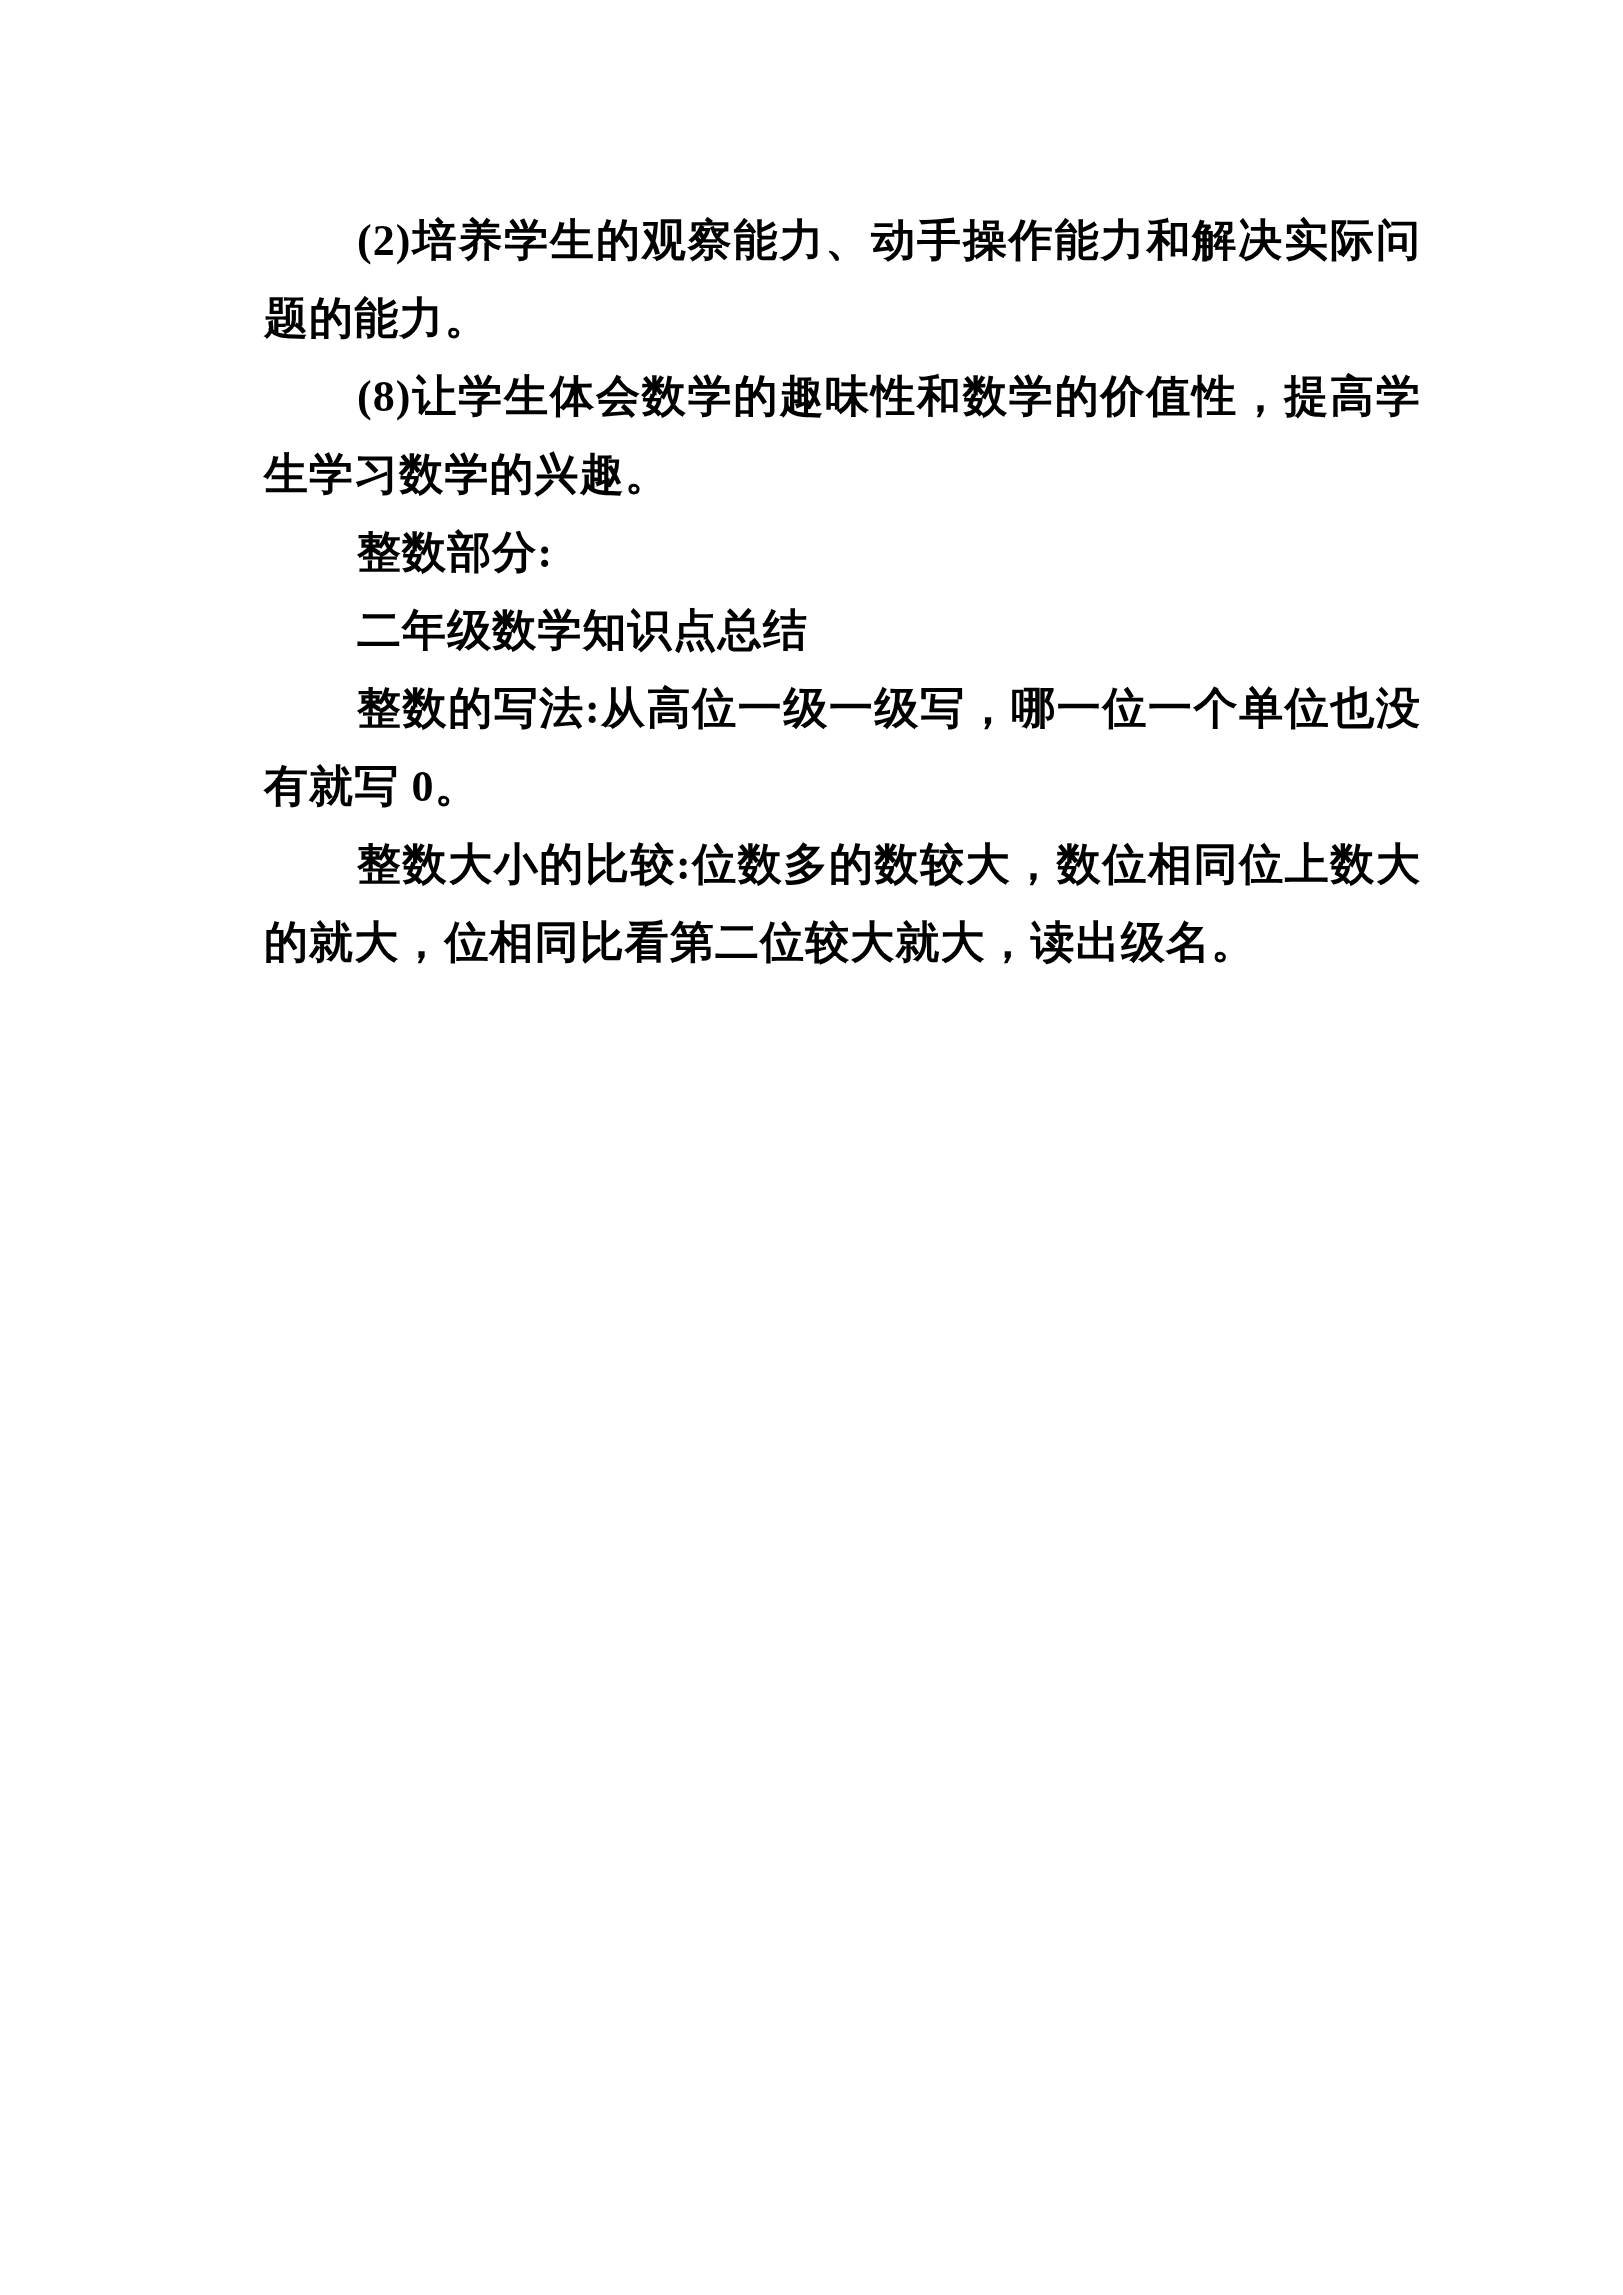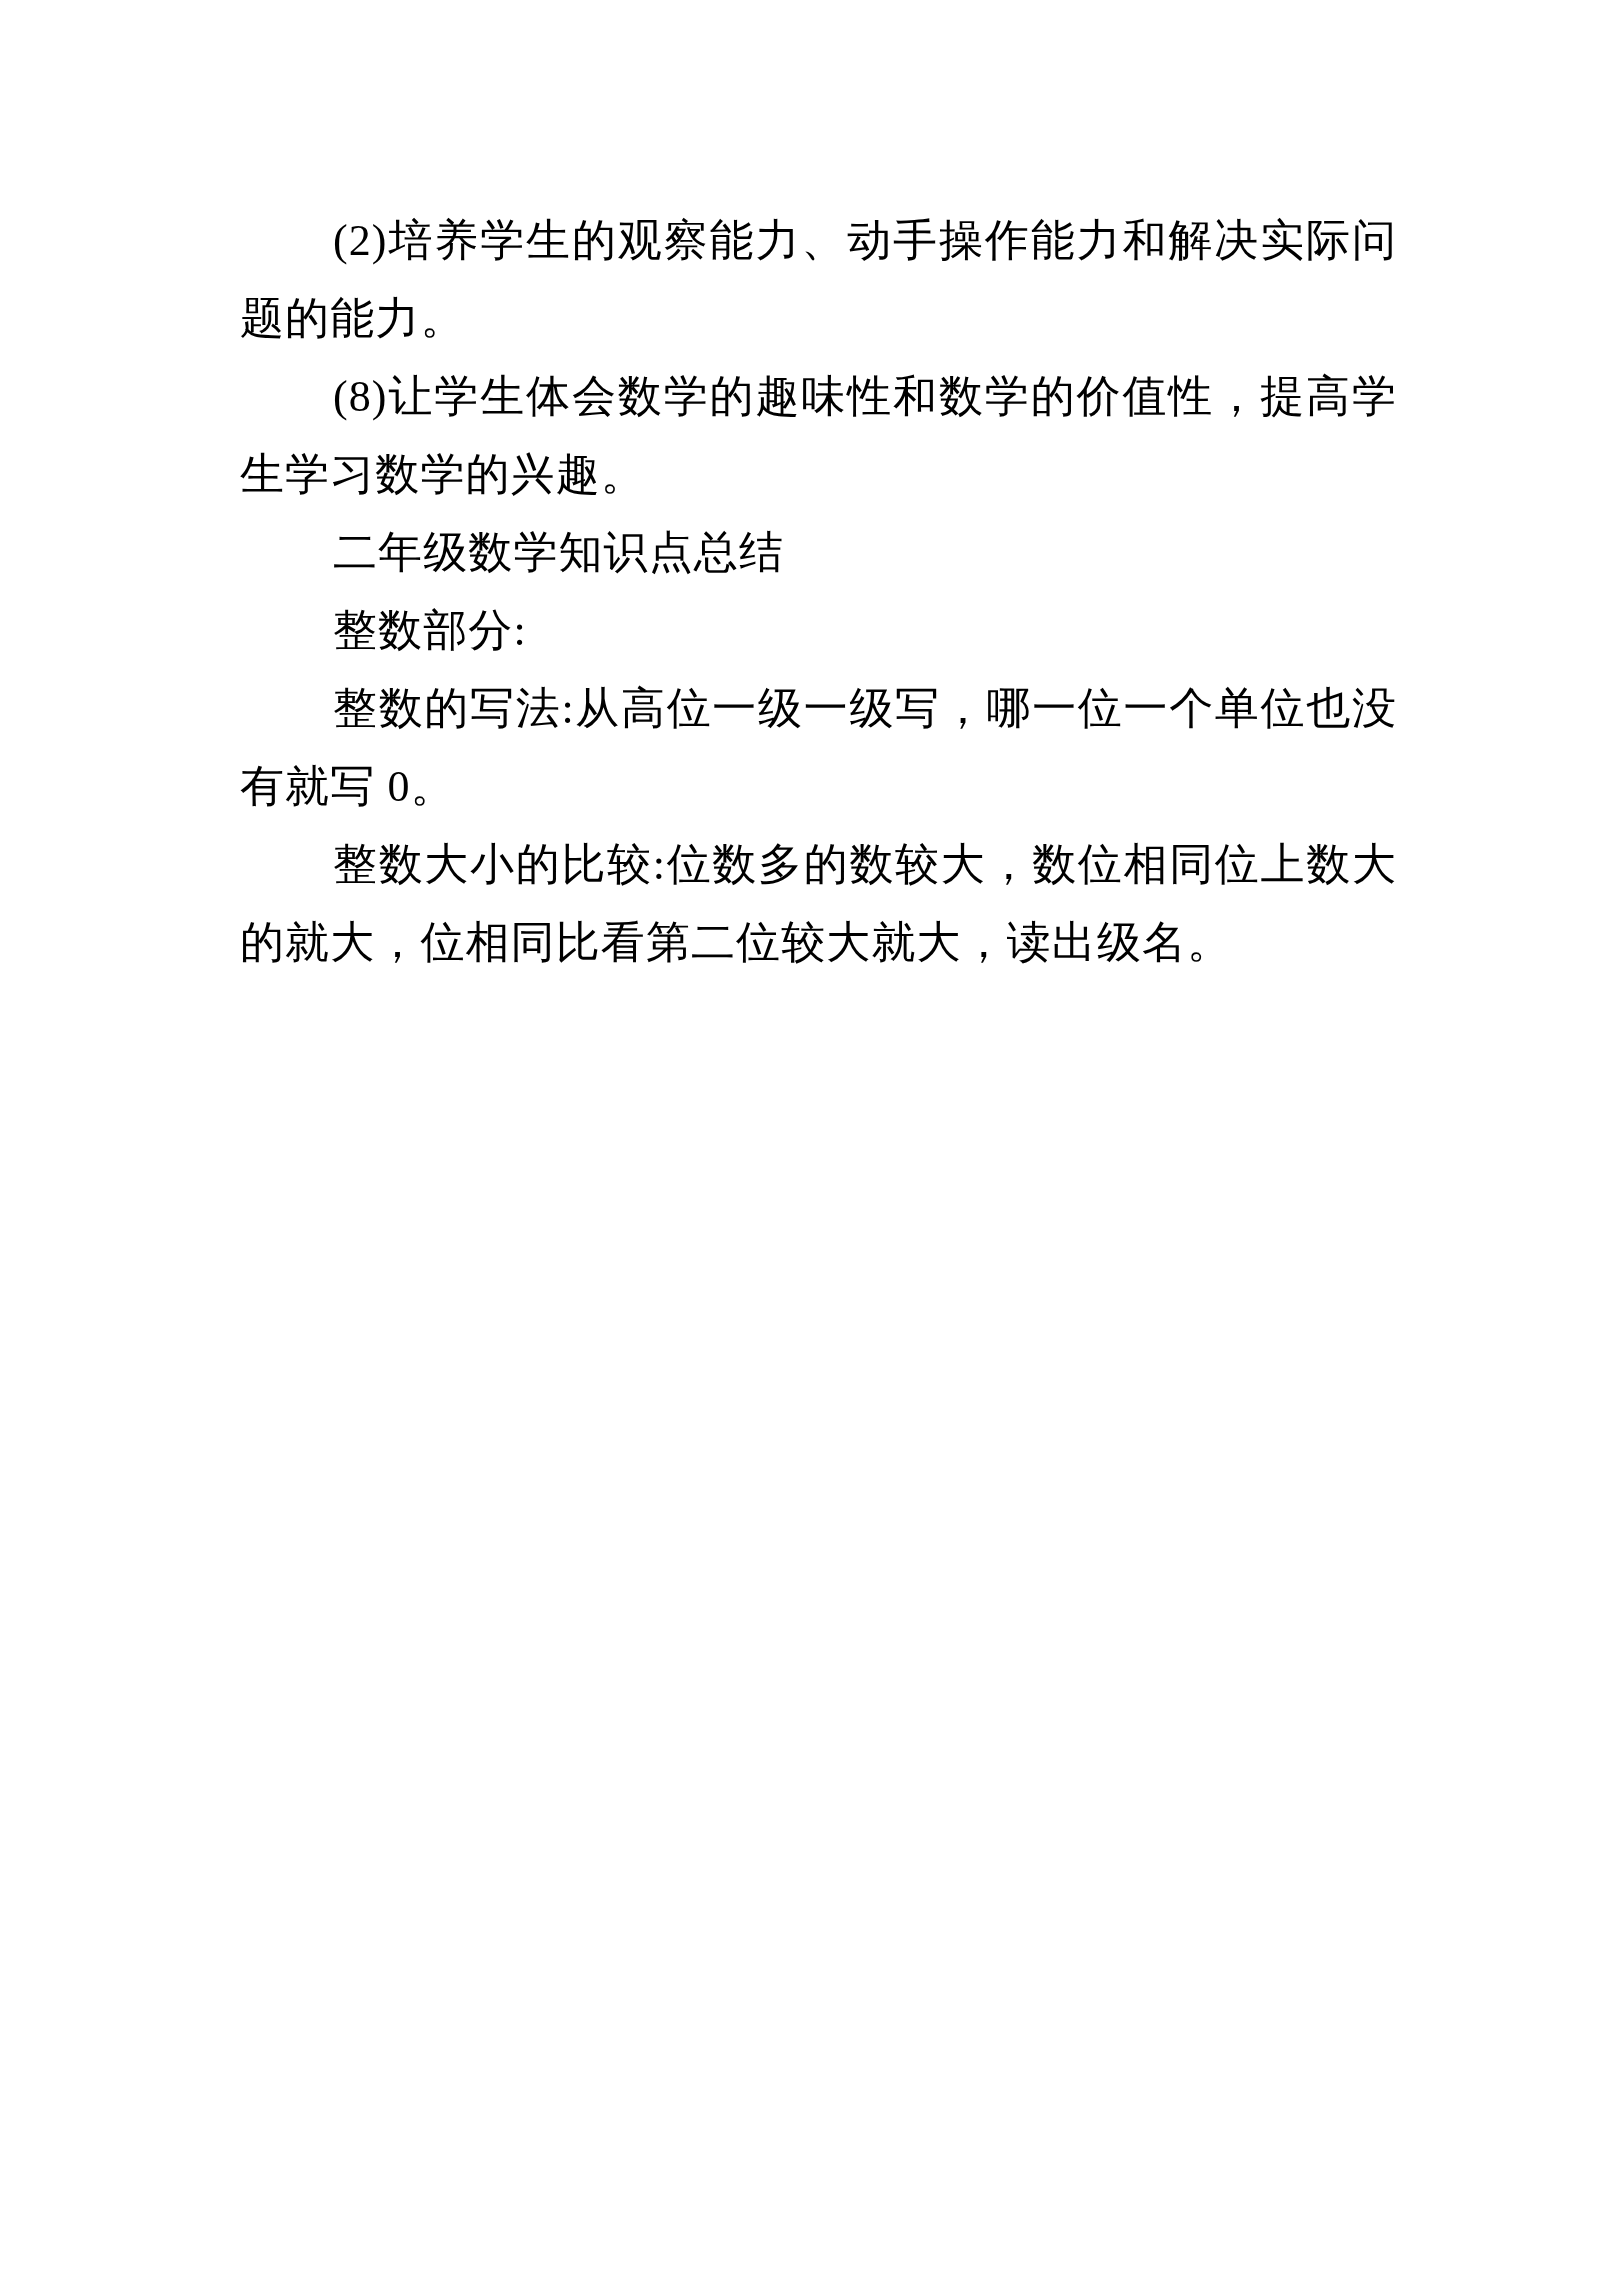--- a/index.html
+++ b/index.html
@@ -11,23 +11,24 @@
     position: relative;
     box-sizing: border-box;
     width: 1623px;
     height: 2295px;
     margin: 0 auto;
     background: #ffffff;
     overflow: hidden;
   }
   .textblock {
     position: absolute;
-    left: 240px;
+    left: 264px;
     top: 202px;
     width: 1157px;
+    font-weight: bold;
   }
   .para {
     margin: 0;
     padding: 0;
     font-family: "Liberation Serif", "DejaVu Serif", serif;
     font-size: 44px;
     line-height: 78px;
     letter-spacing: 1.1px;
     color: #000000;
     text-align: justify;
@@ -37,19 +38,19 @@
     overflow-wrap: break-word;
   }
 </style>
 </head>
 <body>
 
 <div class="page">
   <div class="textblock">
     <p class="para">(2)培养学生的观察能力、动手操作能力和解决实际问题的能力。</p>
     <p class="para">(8)让学生体会数学的趣味性和数学的价值性，提高学生学习数学的兴趣。</p>
+    <p class="para">整数部分:</p>
     <p class="para">二年级数学知识点总结</p>
-    <p class="para">整数部分:</p>
     <p class="para">整数的写法:从高位一级一级写，哪一位一个单位也没有就写 0。</p>
     <p class="para">整数大小的比较:位数多的数较大，数位相同位上数大的就大，位相同比看第二位较大就大，读出级名。</p>
   </div>
 </div>
 
 
 </body></html>

